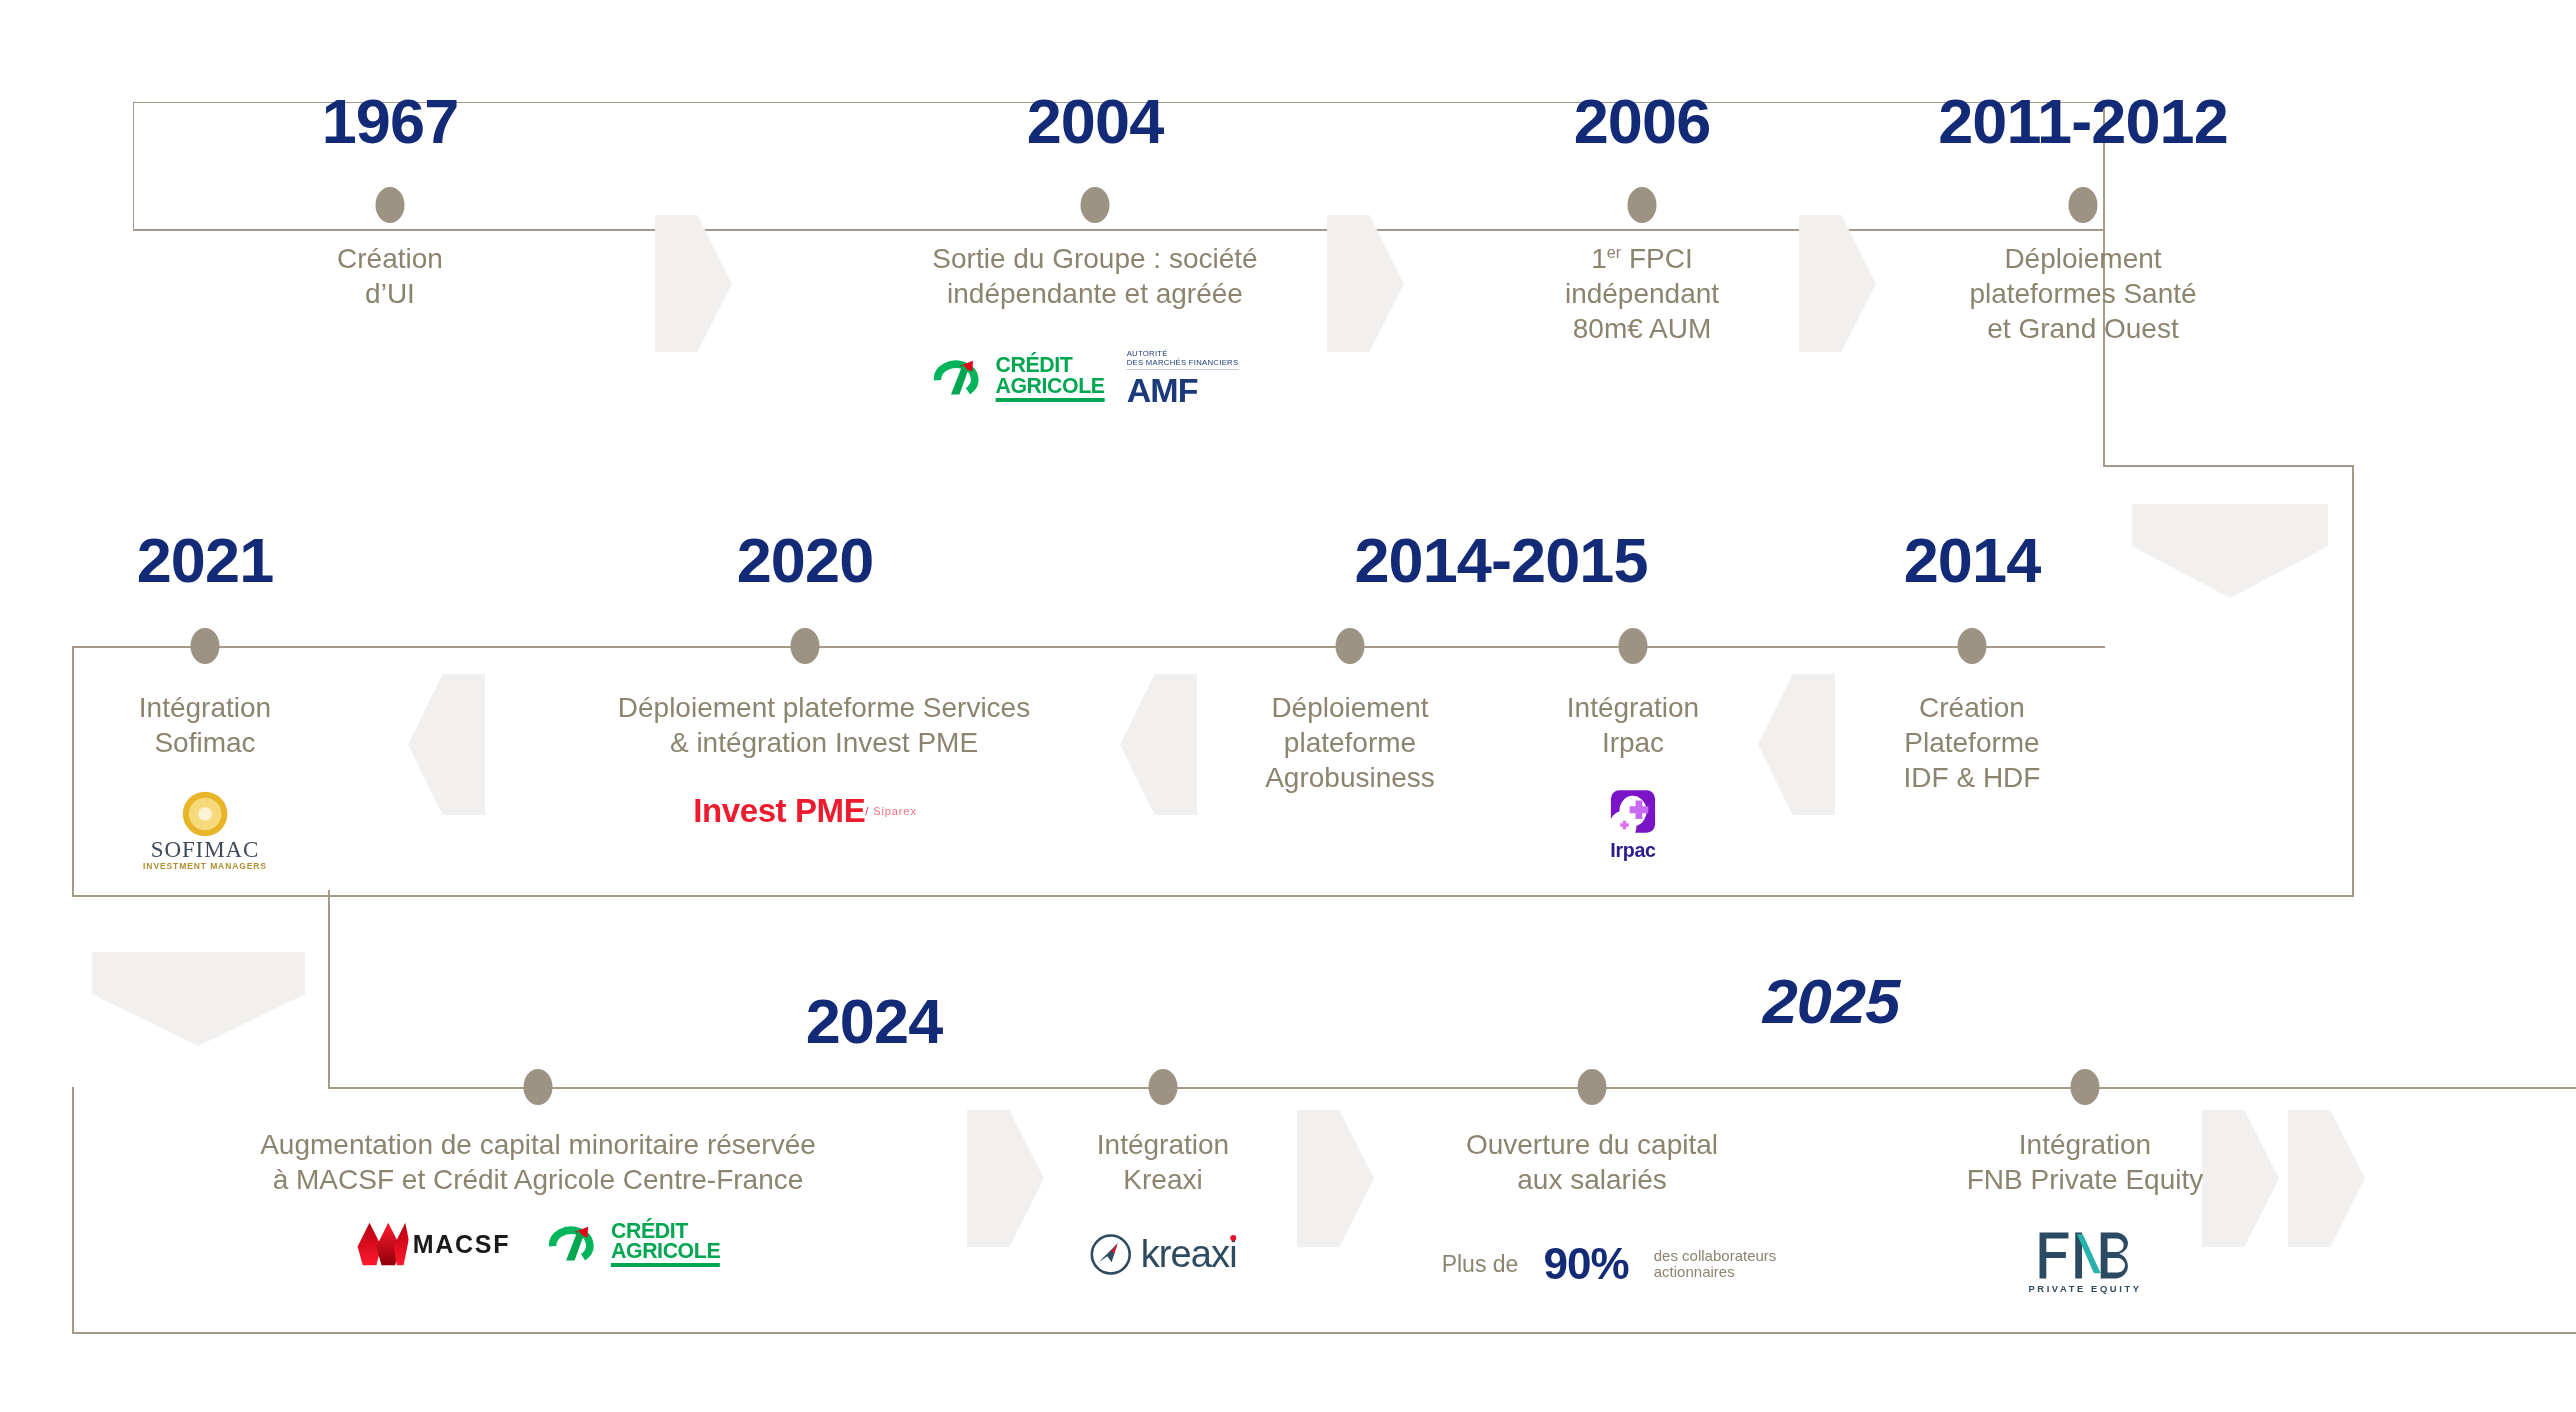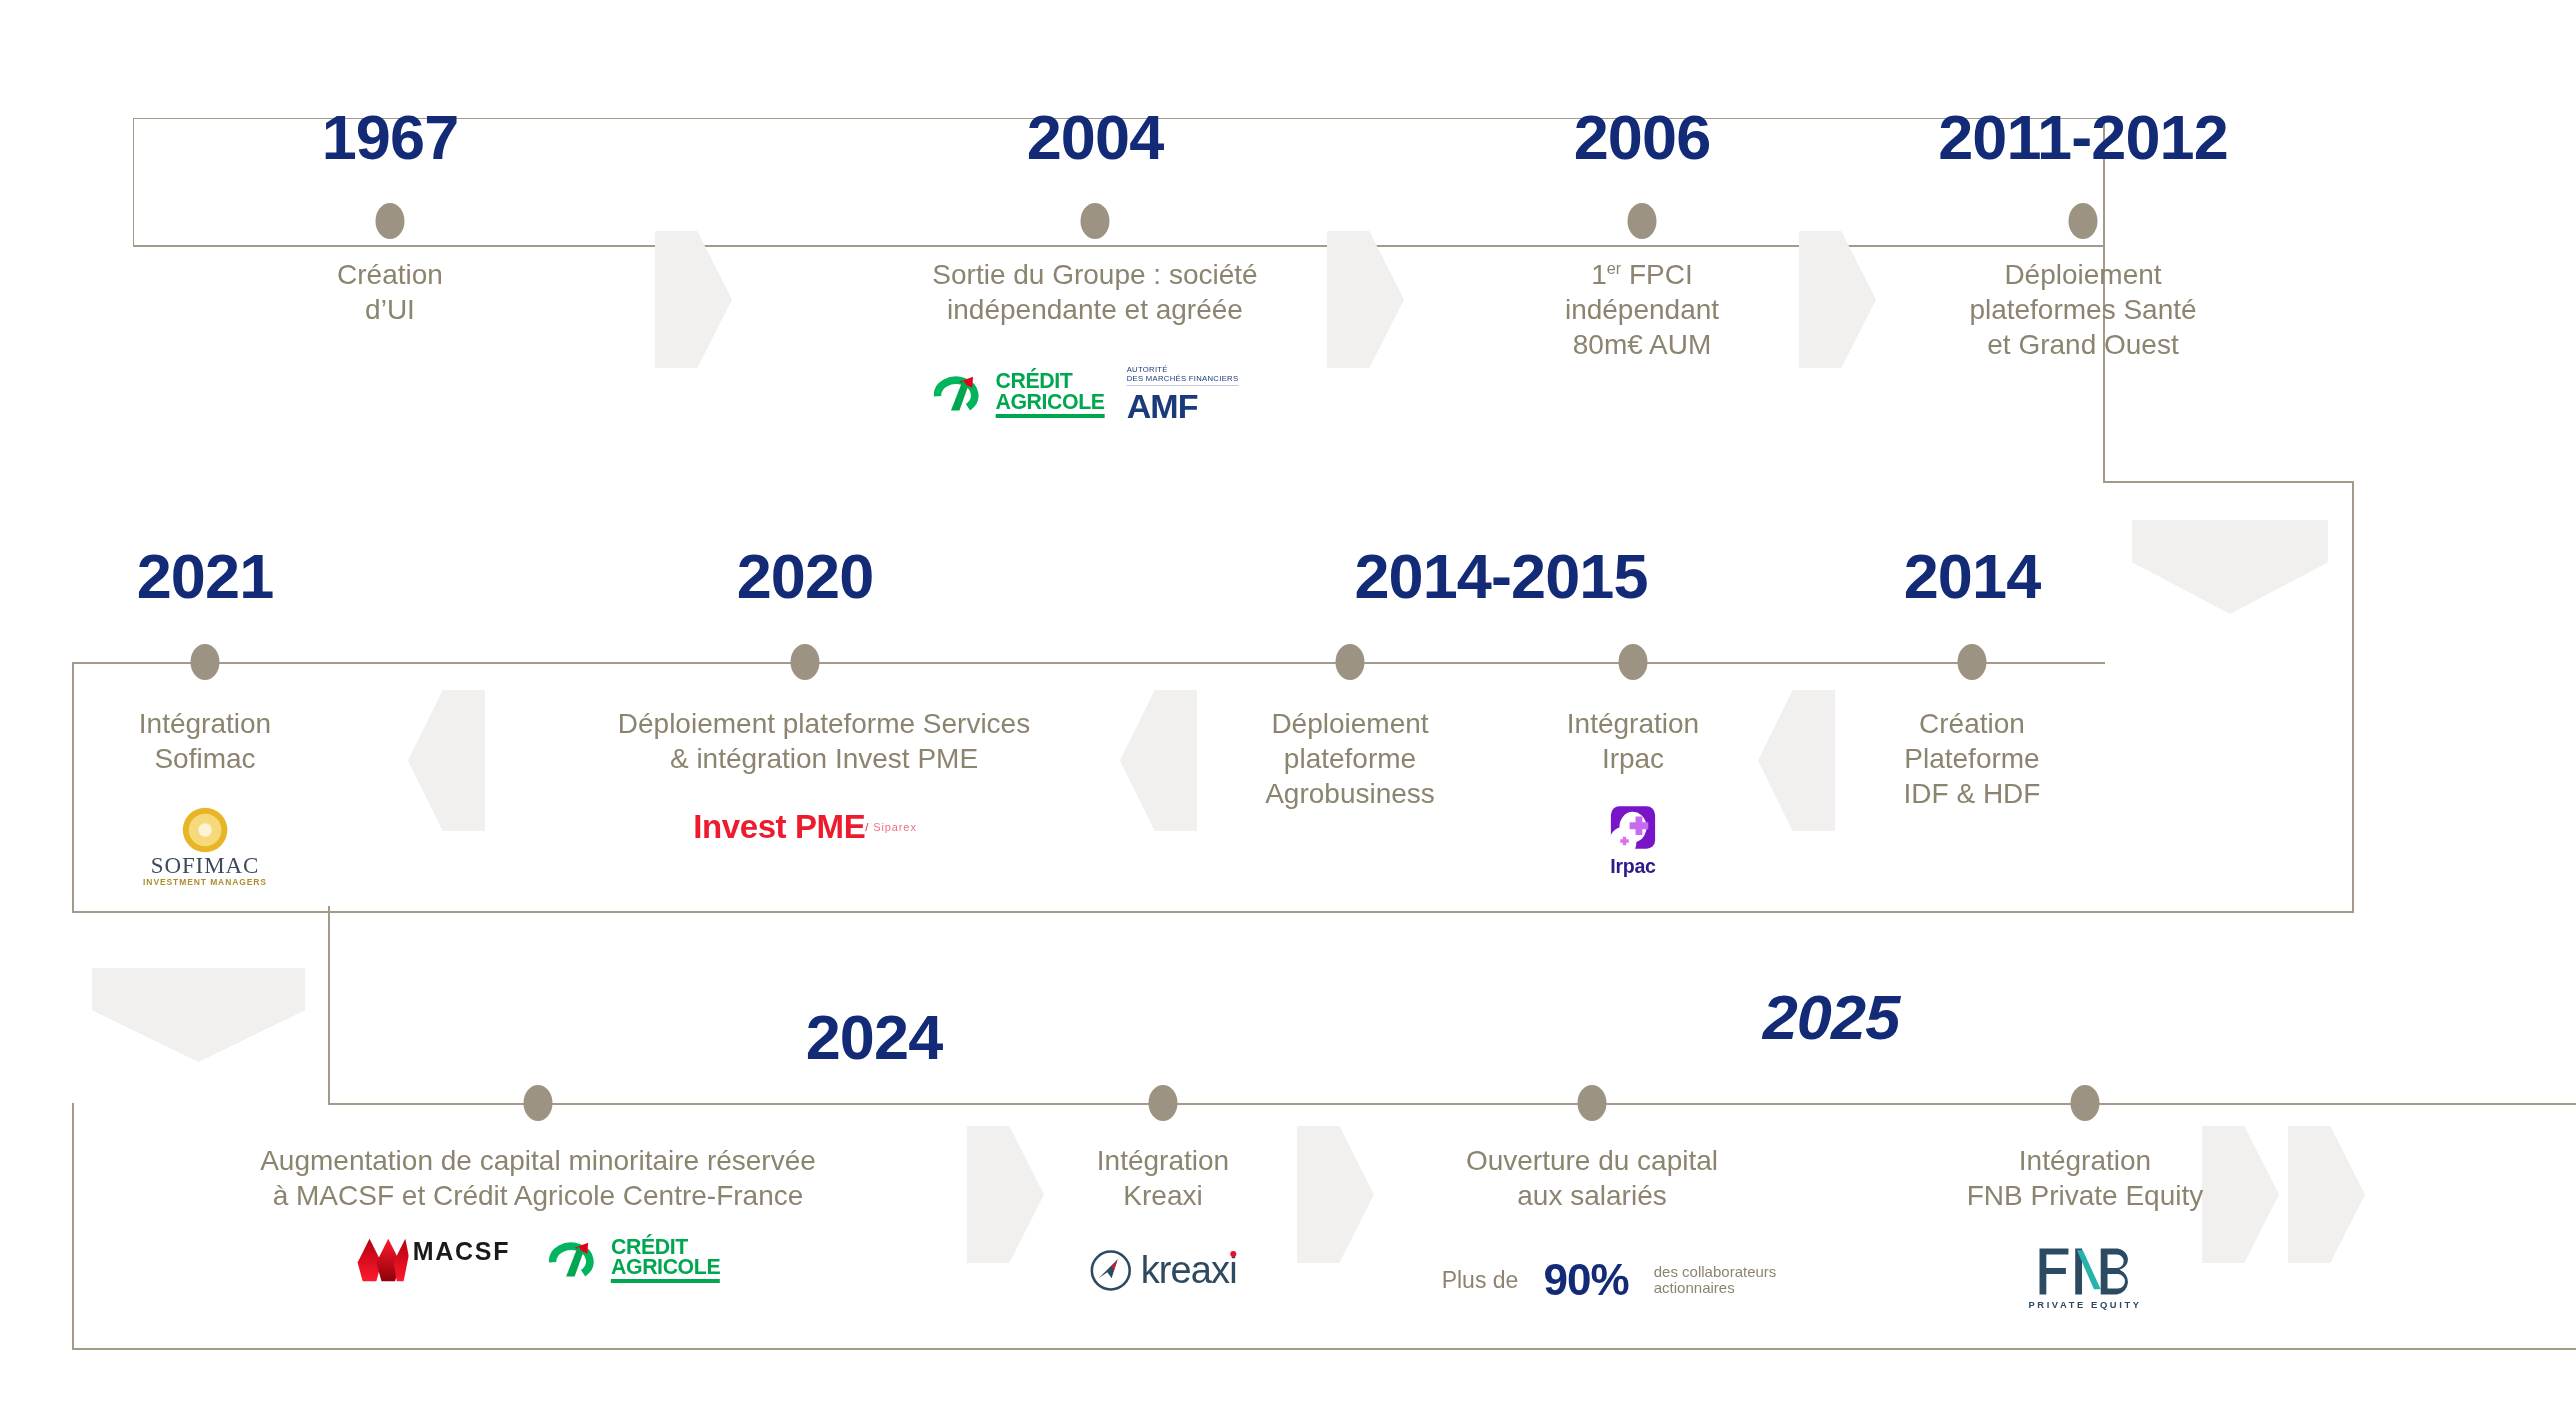--- a/index.html
+++ b/index.html
@@ -1,17 +1,17 @@
 <!DOCTYPE html>
 <html style="font-size:13.7px"><head>
 <meta charset="utf-8">
 <style>
   html,body{margin:0;padding:0;background:#ffffff;}
   body{font-family:"Liberation Sans", sans-serif;}
-  #stage{position:relative;width:2576px;height:1374px;background:#fff;overflow:hidden;margin-top:16px;}
+  #stage{position:relative;width:2576px;height:1374px;background:#fff;overflow:hidden;}
 
   
   .rowbox{position:absolute;box-sizing:border-box;border:1.7px solid #a39b87;}
   .hline{position:absolute;height:1.7px;background:#a39b87;}
   .vline{position:absolute;width:1.7px;background:#a39b87;}
 
   .dot{position:absolute;width:29px;height:36px;border-radius:50%;
        background:#9d9383;transform:translate(-50%,-50%);z-index:6;}
 
   .year{position:absolute;transform:translateX(-50%);
@@ -46,21 +46,21 @@
              letter-spacing:0.9px;line-height:1;}
   .sofi-sub{font-size:8.5px;color:#b08d2e;letter-spacing:0.9px;font-weight:700;}
 
   .investpme{display:flex;flex-direction:row;align-items:center;}
   .ip-main{font-size:33px;font-weight:700;color:#ed1b2e;letter-spacing:-0.4px;line-height:1;}
   .ip-sub{font-size:11px;color:#f07080;letter-spacing:0.9px;}
 
   .irpac{display:flex;flex-direction:column;align-items:center;}
   .irpac-word{font-size:19.6px;font-weight:700;color:#2d1a8c;letter-spacing:-0.3px;margin-top:0.9px;}
 
-  .macsf{display:flex;align-items:flex-start;gap:4px;}
+  .macsf{display:flex;align-items:center;gap:4px;}
   .macsf-word{font-size:25px;font-weight:700;color:#1a1a1a;letter-spacing:1.7px;}
 
   .kreaxi{display:flex;align-items:center;gap:8.5px;}
   .kreaxi-word{font-size:38px;color:#2e4a5e;letter-spacing:-0.9px;position:relative;}
   .kreaxi-word .dotred{position:absolute;right:0.9px;top:1.7px;width:6px;height:6px;
                        border-radius:50%;background:#e8112d;}
 
   .fnb{display:flex;flex-direction:column;align-items:center;}
   .fnb-sub{font-size:9.4px;color:#2d4a63;letter-spacing:2.6px;font-weight:700;margin-top:0.9px;}
 

